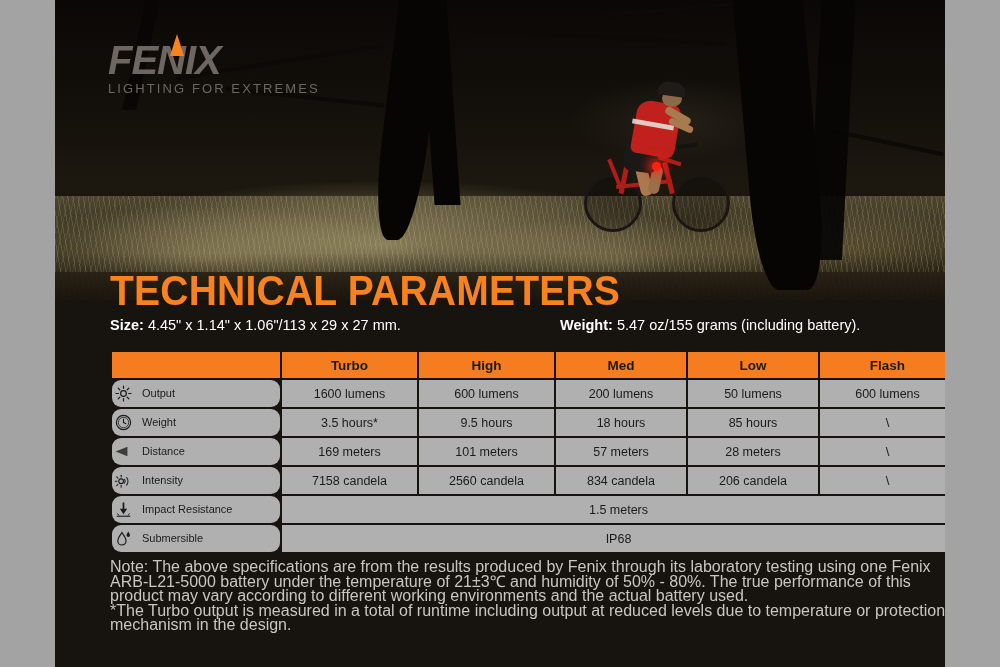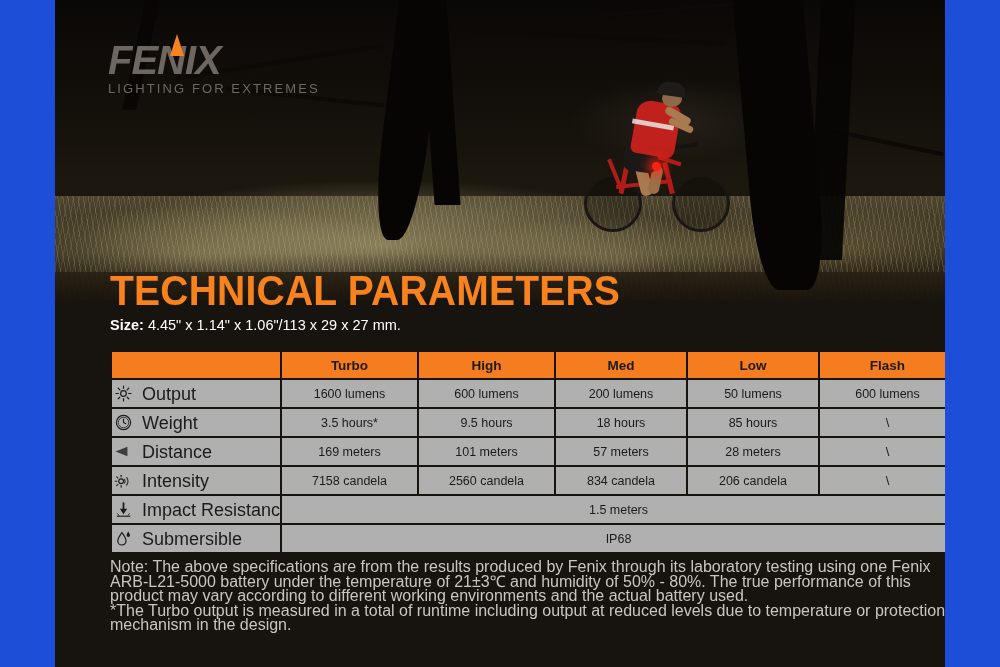--- a/index.html
+++ b/index.html
@@ -1,21 +1,21 @@
 <!DOCTYPE html>
 <html><head>
 <meta charset="utf-8">
 <style>
   * { margin:0; padding:0; box-sizing:border-box; }
   body {
     width:1000px; height:667px; overflow:hidden;
     background:#ffffff;
     font-family:"Liberation Sans", sans-serif;
   }
-  .page { position:relative; width:1000px; height:667px; background:#1d4ed8; }
+  .page { position:relative; width:1000px; height:667px; background:#a3a3a3; }
 
   
   .panel {
     position:absolute; left:55px; top:0; width:890px; height:667px;
     background:#17140f;
     overflow:hidden;
   }
 
   
   .photo {
@@ -133,22 +133,22 @@
     text-align:center;
     vertical-align:middle;
     font-weight:normal;
     padding:0 2px;
     overflow:hidden;
     white-space:nowrap;
   }
   table.params thead th { background:#f57c1f; font-weight:bold; font-size:13.5px; color:#1b1b1b; height:26px; }
   table.params thead th.corner { background:#f57c1f; }
   td.rowhead, th.rowhead {
-    text-align:left; font-weight:bold; font-size:18px;
-    padding-left:8px; position:relative;
+    text-align:left; font-weight:bold; font-size:11px;
+    padding-left:8px; position:relative;border-radius:9px;
   }
   .rh-inner { display:flex; align-items:center; gap:9px; }
   .rh-icon { width:19px; height:19px; flex:0 0 19px; display:block; }
   .rh-label { line-height:1; }
   .bslash { font-size:13px; }
 
   
   .note {
     position:absolute; left:55px; top:560px; width:845px;
     color:#c9c6c2; font-size:16px; line-height:14.5px;
@@ -202,20 +202,24 @@
       <div class="logo-spark"></div>
       <div class="logo-word">FENIX</div>
       <div class="logo-tag">LIGHTING FOR EXTREMES</div>
     </div>
 
     <div class="title">TECHNICAL PARAMETERS</div>
 
     <div class="specline">
       <span class="b">Size:</span>
       <span>4.45" x 1.14" x 1.06"/113 x 29 x 27 mm.</span>
+      <span class="spec-weight">
+        <span class="b">Weight:</span>
+        <span>5.47 oz/155 grams (including battery).</span>
+      </span>
     </div>
 
     <table class="params">
       <colgroup>
         <col style="width:168px">
         <col style="width:135px">
         <col style="width:135px">
         <col style="width:130px">
         <col style="width:130px">
         <col style="width:135px">

